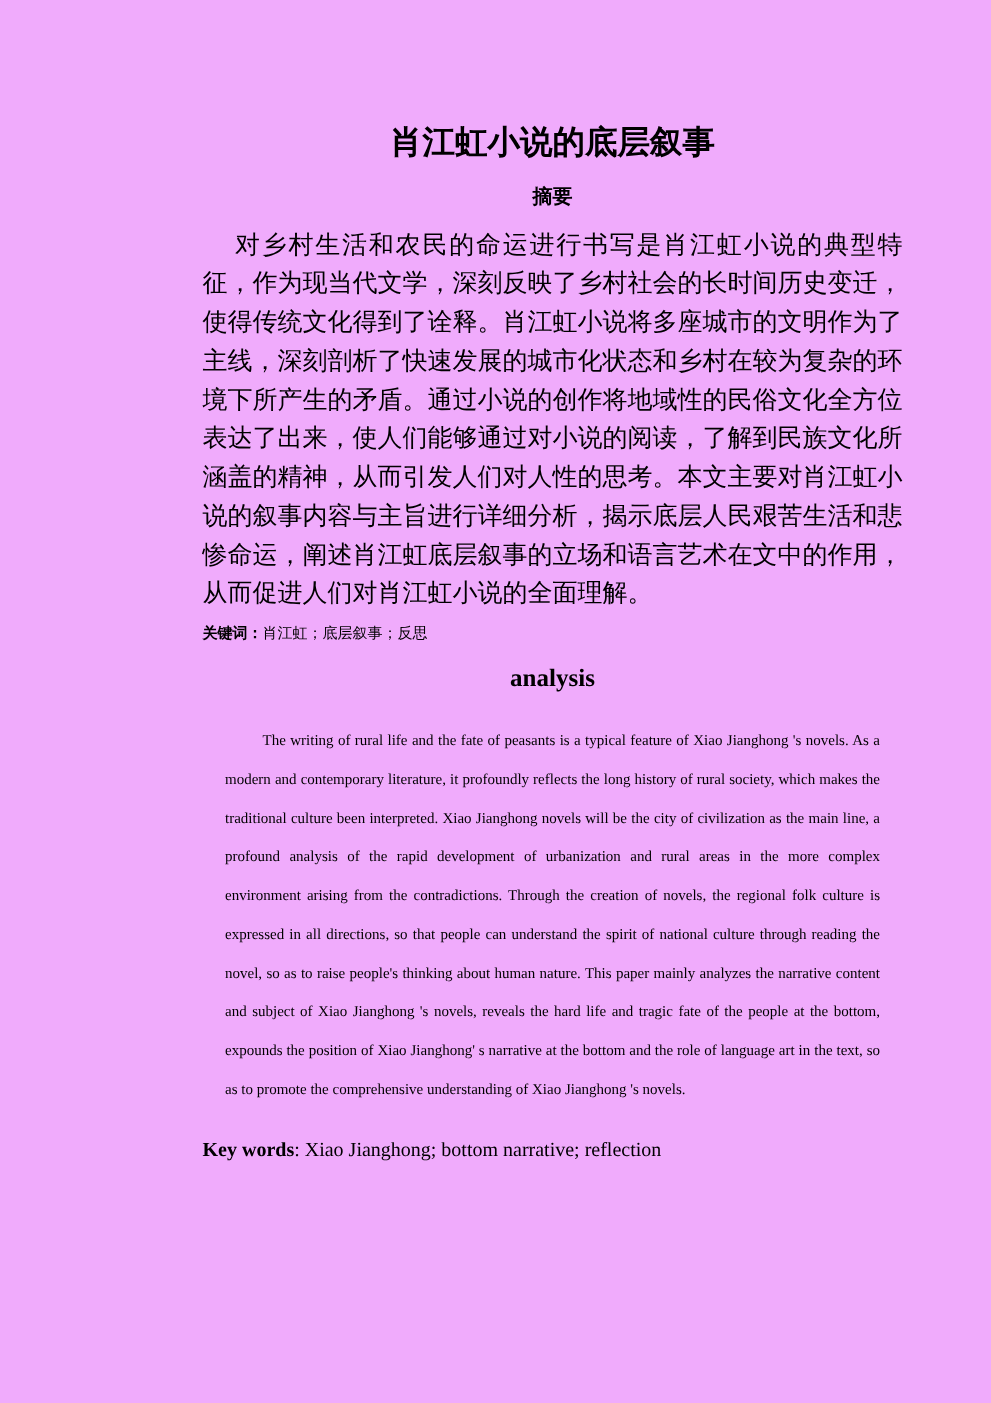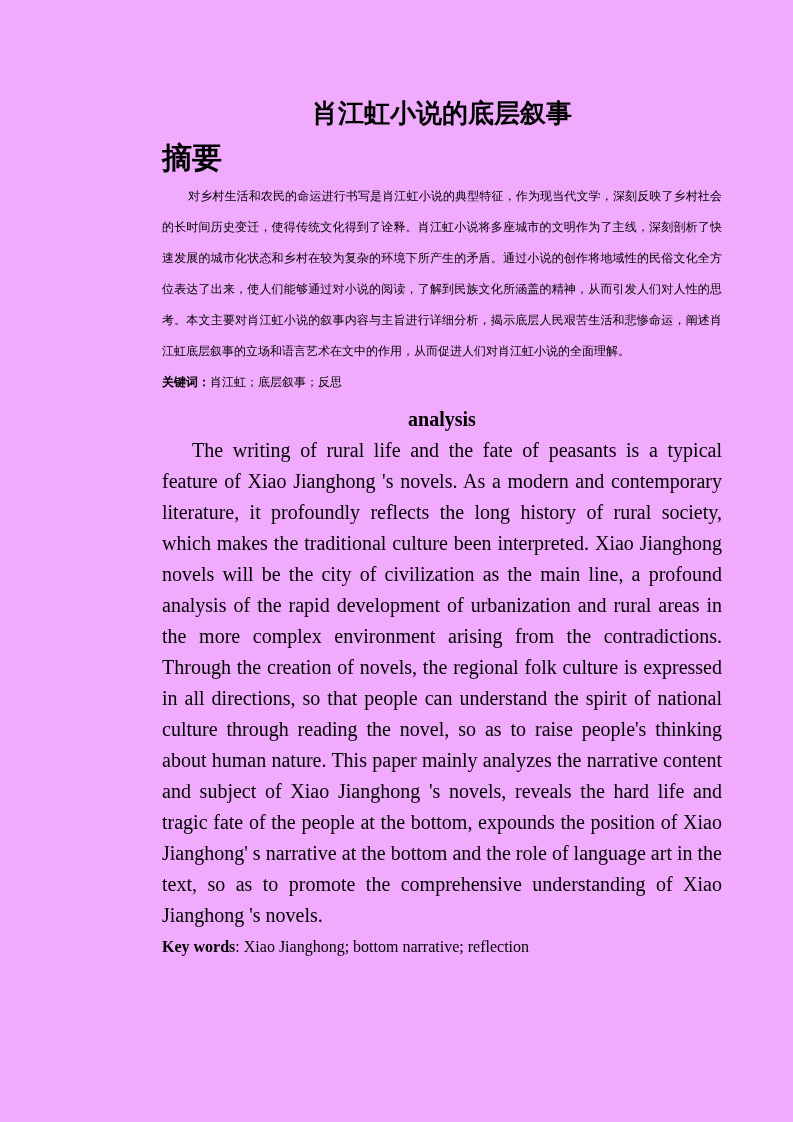--- a/index.html
+++ b/index.html
@@ -23,46 +23,47 @@
   }
   .doc-title {
     margin: 94px 0 0 0;
     text-align: center;
     font-size: 26px;
     font-weight: bold;
     line-height: 40px;
   }
   .zh-heading {
     margin: 9px 0 0 0;
-    font-size: 30px;
+    text-align: center;
+    font-size: 16px;
     font-weight: bold;
     line-height: 30px;
   }
   .zh-body {
     margin: 8px 0 0 0;
-    font-size: 12px;
+    font-size: 20px;
     line-height: 31px;
     text-align: justify;
     text-indent: 26px;
   }
   .zh-keywords {
     margin: 0;
     font-size: 12px;
     line-height: 31px;
   }
   .en-heading {
     margin: 6px 0 0 0;
     text-align: center;
     font-size: 20px;
     font-weight: bold;
     line-height: 31px;
   }
   .en-body {
-    margin: 0;
-    font-size: 20px;
+    margin: 18px;
+    font-size: 12px;
     line-height: 31px;
     text-align: justify;
     text-indent: 30px;
   }
   .en-keywords {
     margin: 0;
     font-size: 16px;
     line-height: 31px;
   }
   .bold {

